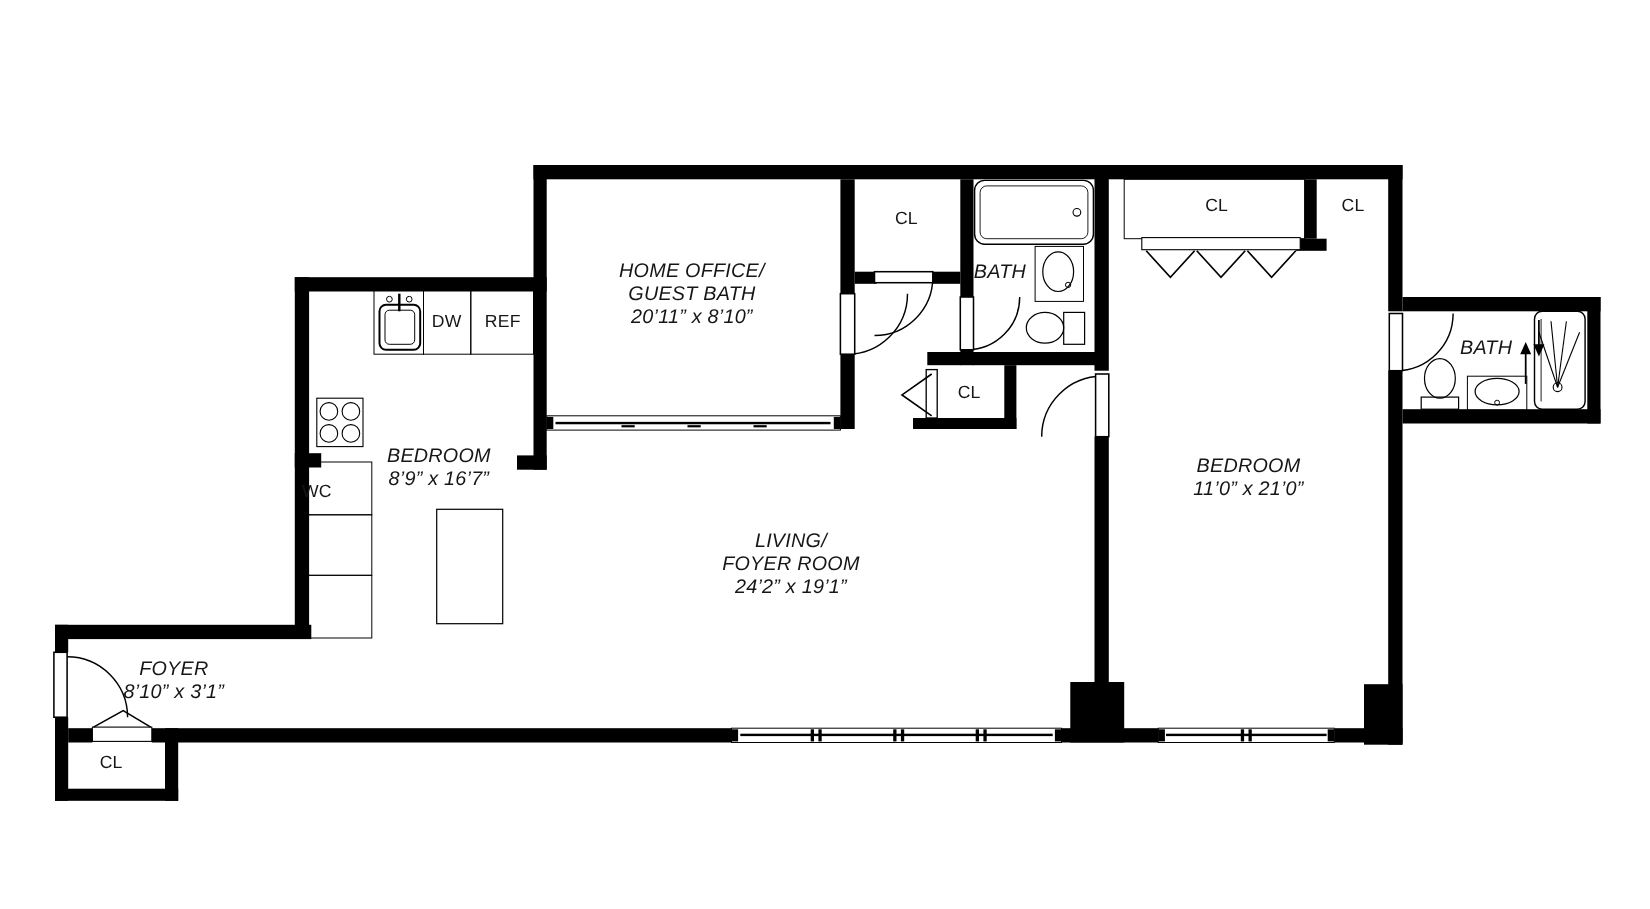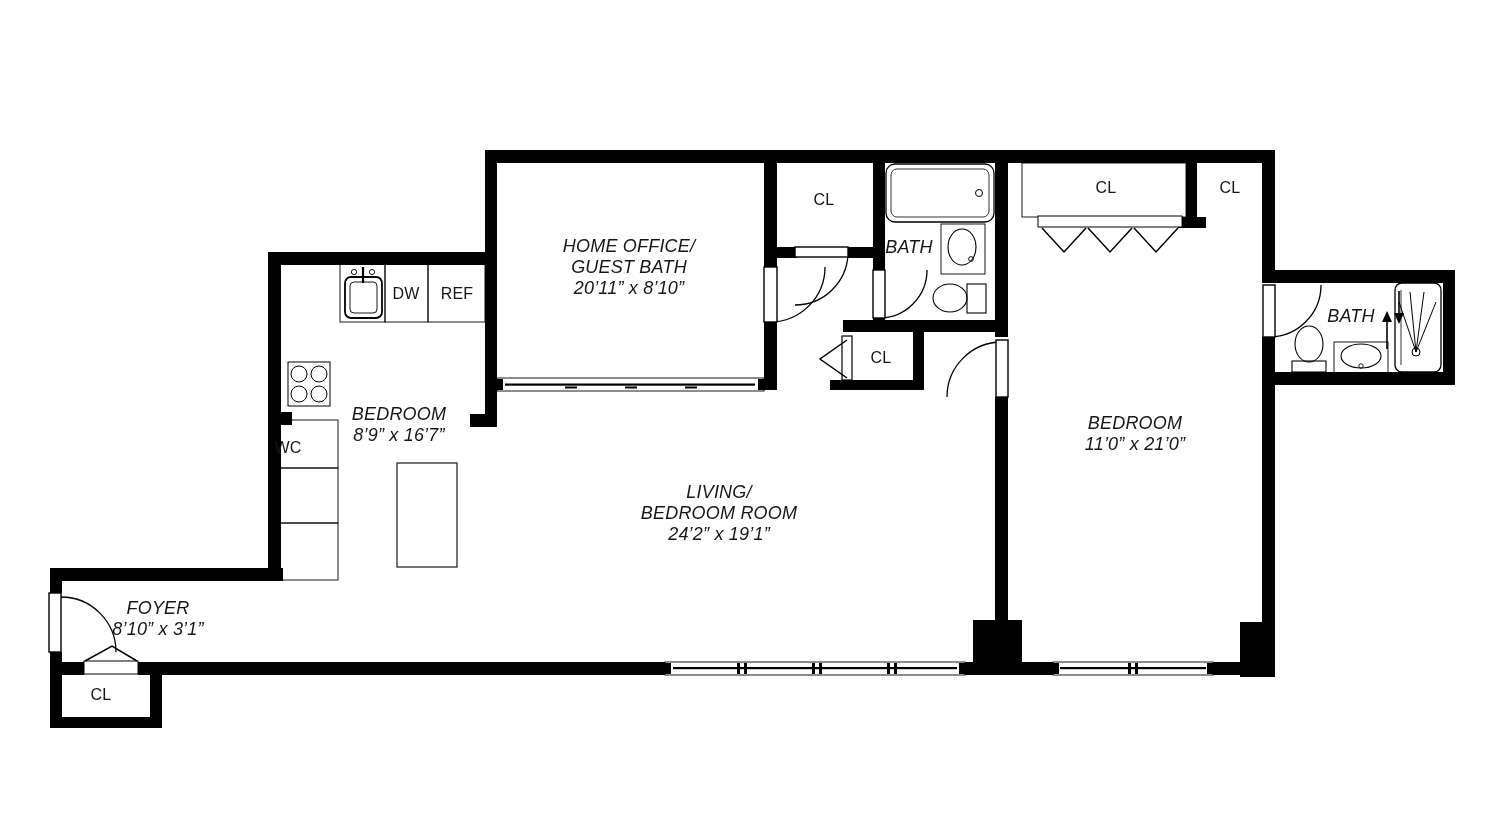--- a/index.html
+++ b/index.html
@@ -233,21 +233,21 @@
   </svg>
 
   <div class="lbl room-lbl" style="left:629px;top:267px;">
     <div>HOME OFFICE/</div>
     <div>GUEST BATH</div>
     <div>20’11” x 8’10”</div>
   </div>
 
   <div class="lbl room-lbl" style="left:695px;top:513px;margin-left:24px;">
     <div>LIVING/</div>
-    <div>BEDROOM ROOM</div>
+    <div>FOYER ROOM</div>
     <div>24’2” x 19’1”</div>
   </div>
 
   <div class="lbl room-lbl" style="left:1135px;top:434px;">
     <div>BEDROOM</div>
     <div>11’0” x 21’0”</div>
   </div>
 
   <div class="lbl room-lbl" style="left:399px;top:425px;">
     <div>BEDROOM</div>

